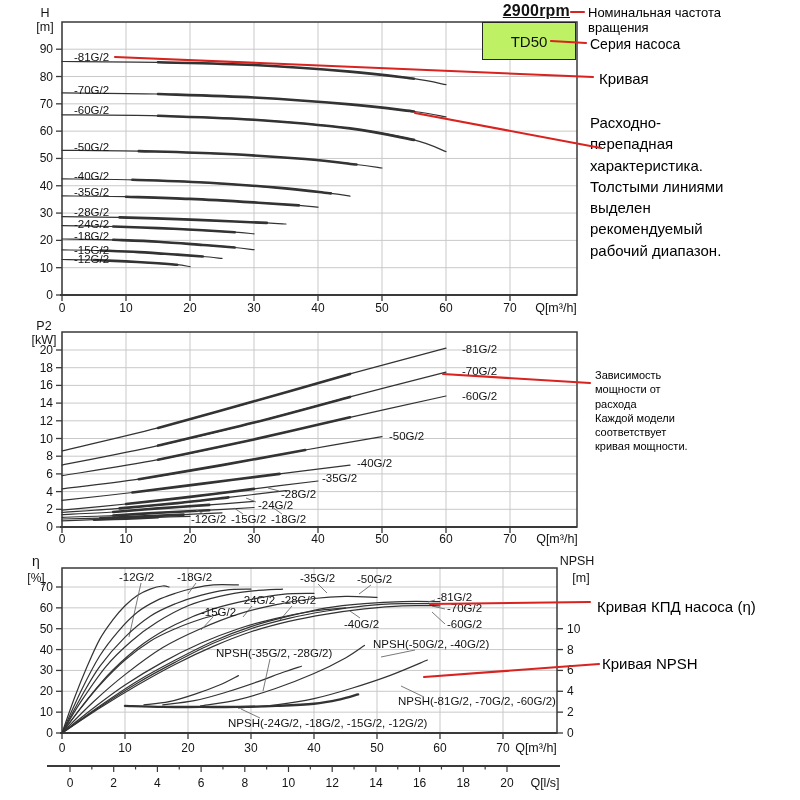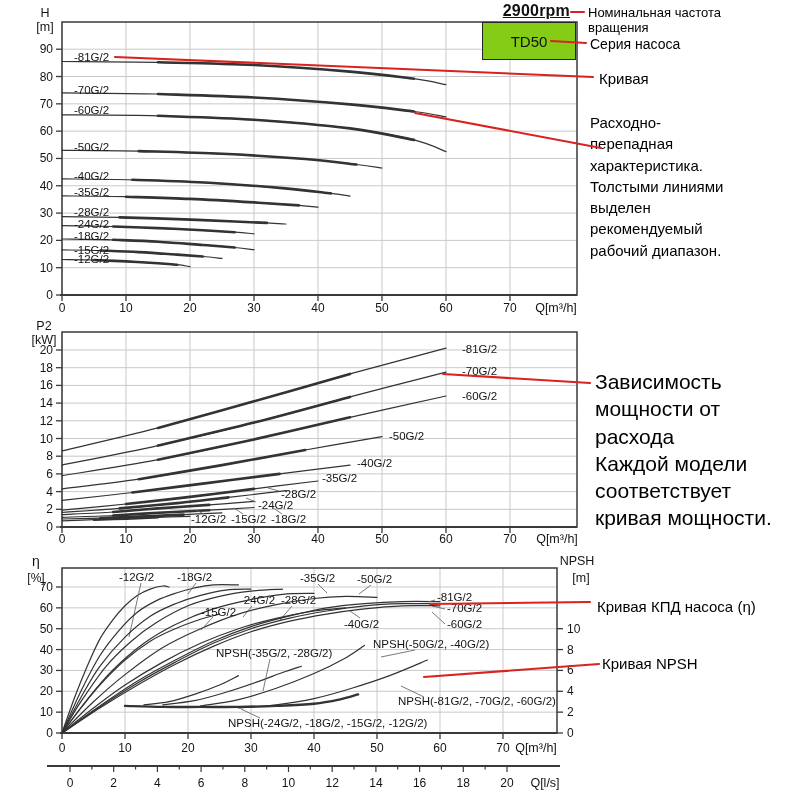--- a/index.html
+++ b/index.html
@@ -4,21 +4,21 @@
 <style>
   html,body{margin:0;padding:0;background:#fff;}
   #stage{position:relative;width:800px;height:800px;background:#ffffff;overflow:hidden;
          font-family:"Liberation Sans",sans-serif;}
   #plots,#redlayer{position:absolute;left:0;top:0;}
   #redlayer{pointer-events:none;}
   .callout{position:absolute;color:#000000;white-space:pre-line;line-height:1.2;}
   #rpm{position:absolute;left:458px;top:2px;width:112px;text-align:right;
        font-size:16px;font-weight:600;color:#111;letter-spacing:0.2px;text-decoration:underline;}
   #td50-box{position:absolute;left:482px;top:22px;width:92px;height:36px;
-            border:1.6px solid #262626;background:#84cc16;display:flex;
+            border:1.6px solid #262626;background:#bef264;display:flex;
             align-items:center;justify-content:center;font-size:15px;color:#111;}
 </style>
 </head>
 <body>
 
 <div id="stage">
   <svg id="plots" width="800" height="800">
       <g>
         <line x1="62" y1="22" x2="62" y2="295" stroke="#c9c9c9" stroke-width="1"></line>
         <line x1="126" y1="22" x2="126" y2="295" stroke="#c9c9c9" stroke-width="1"></line>
@@ -372,21 +372,21 @@
 вращения</div>
   <div class="callout" style="left: 590px; top: 36px; font-size: 14px; line-height: 1.2;">Серия насоса</div>
   <div class="callout" style="left: 599px; top: 70px; font-size: 15px; line-height: 1.2;">Кривая</div>
   <div class="callout" style="left: 590px; top: 112px; font-size: 15px; line-height: 1.42;">Расходно-
 перепадная
 характеристика.
 Толстыми линиями
 выделен
 рекомендуемый
 рабочий диапазон.</div>
-  <div class="callout" style="left: 595px; top: 368px; font-size: 21px; line-height: 1.3;">Зависимость
+  <div class="callout" style="left: 595px; top: 368px; font-size: 11px; line-height: 1.3;">Зависимость
 мощности от
 расхода
 Каждой модели
 соответствует
 кривая мощности.</div>
   <div class="callout" style="left: 597px; top: 598px; font-size: 15px; line-height: 1.2;">Кривая КПД насоса (η)</div>
   <div class="callout" style="left: 602px; top: 655px; font-size: 15px; line-height: 1.2;">Кривая NPSH</div>
 
   <svg id="redlayer" width="800" height="800">
       <line x1="571" y1="12" x2="584" y2="12" stroke="#d8231f" stroke-width="2.1" stroke-linecap="round"></line>

